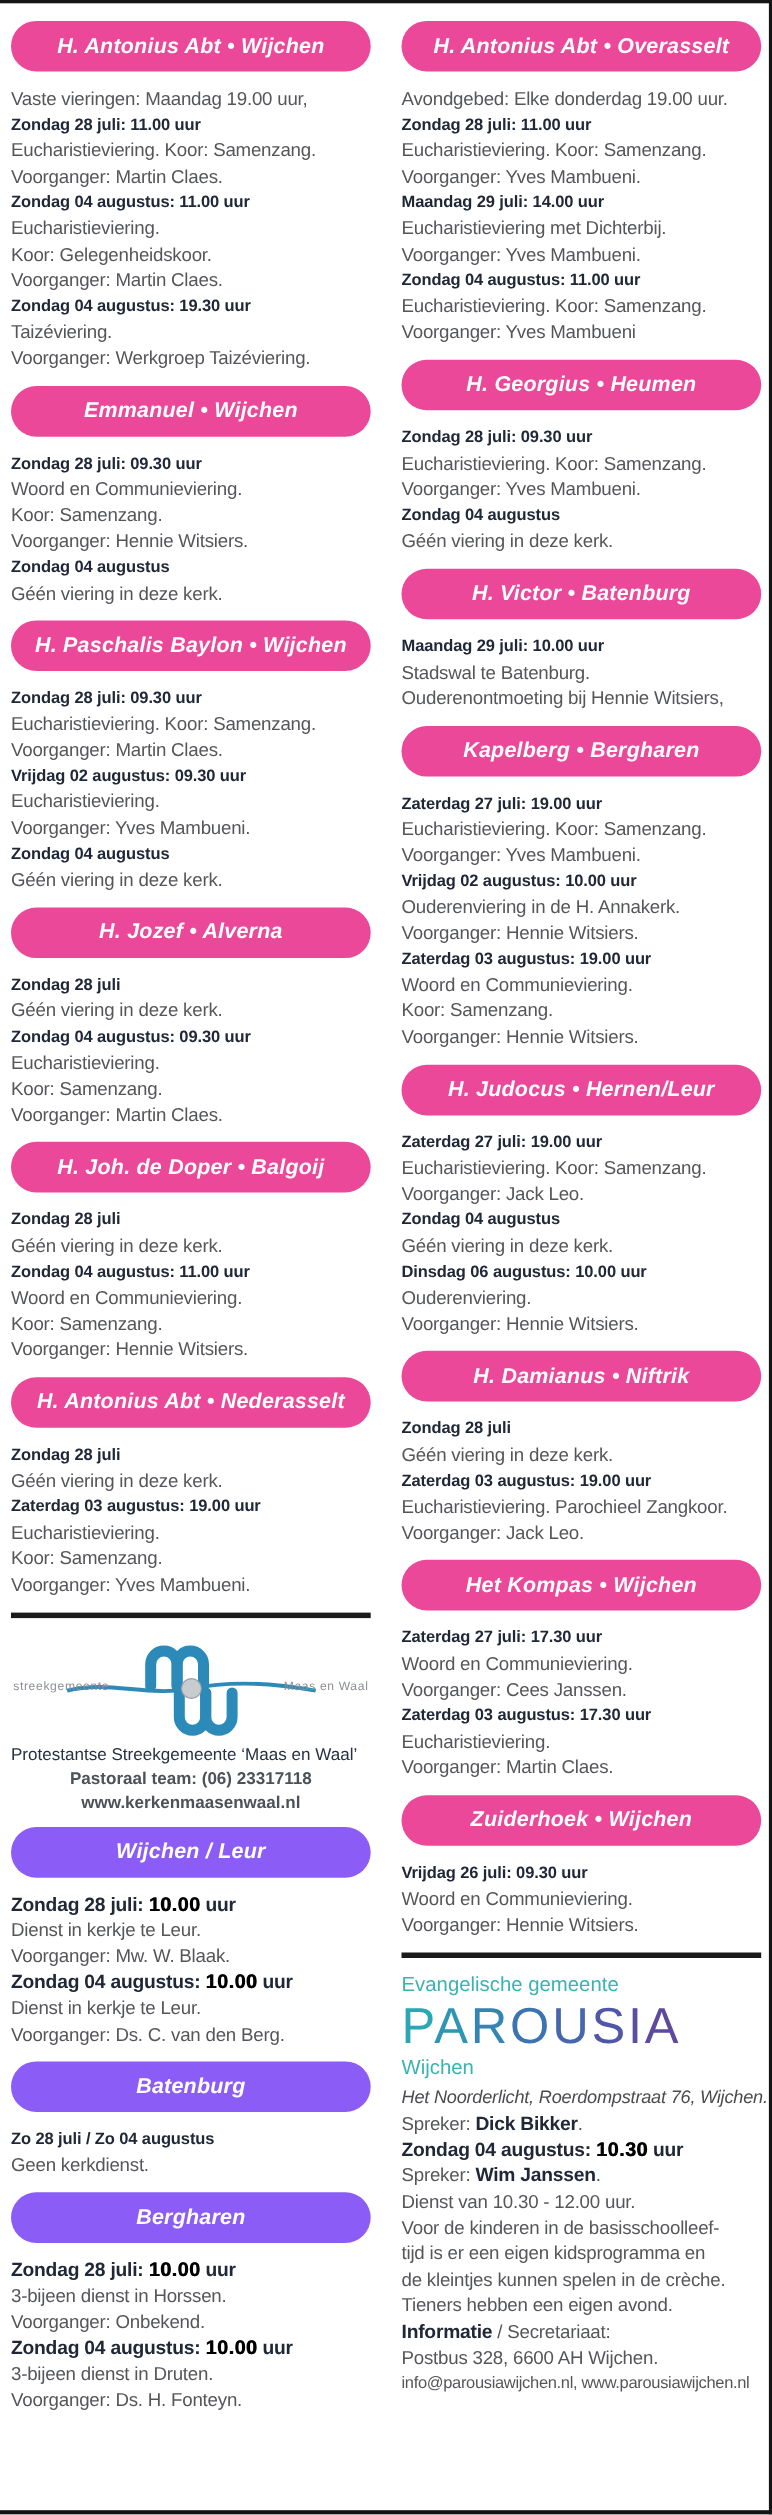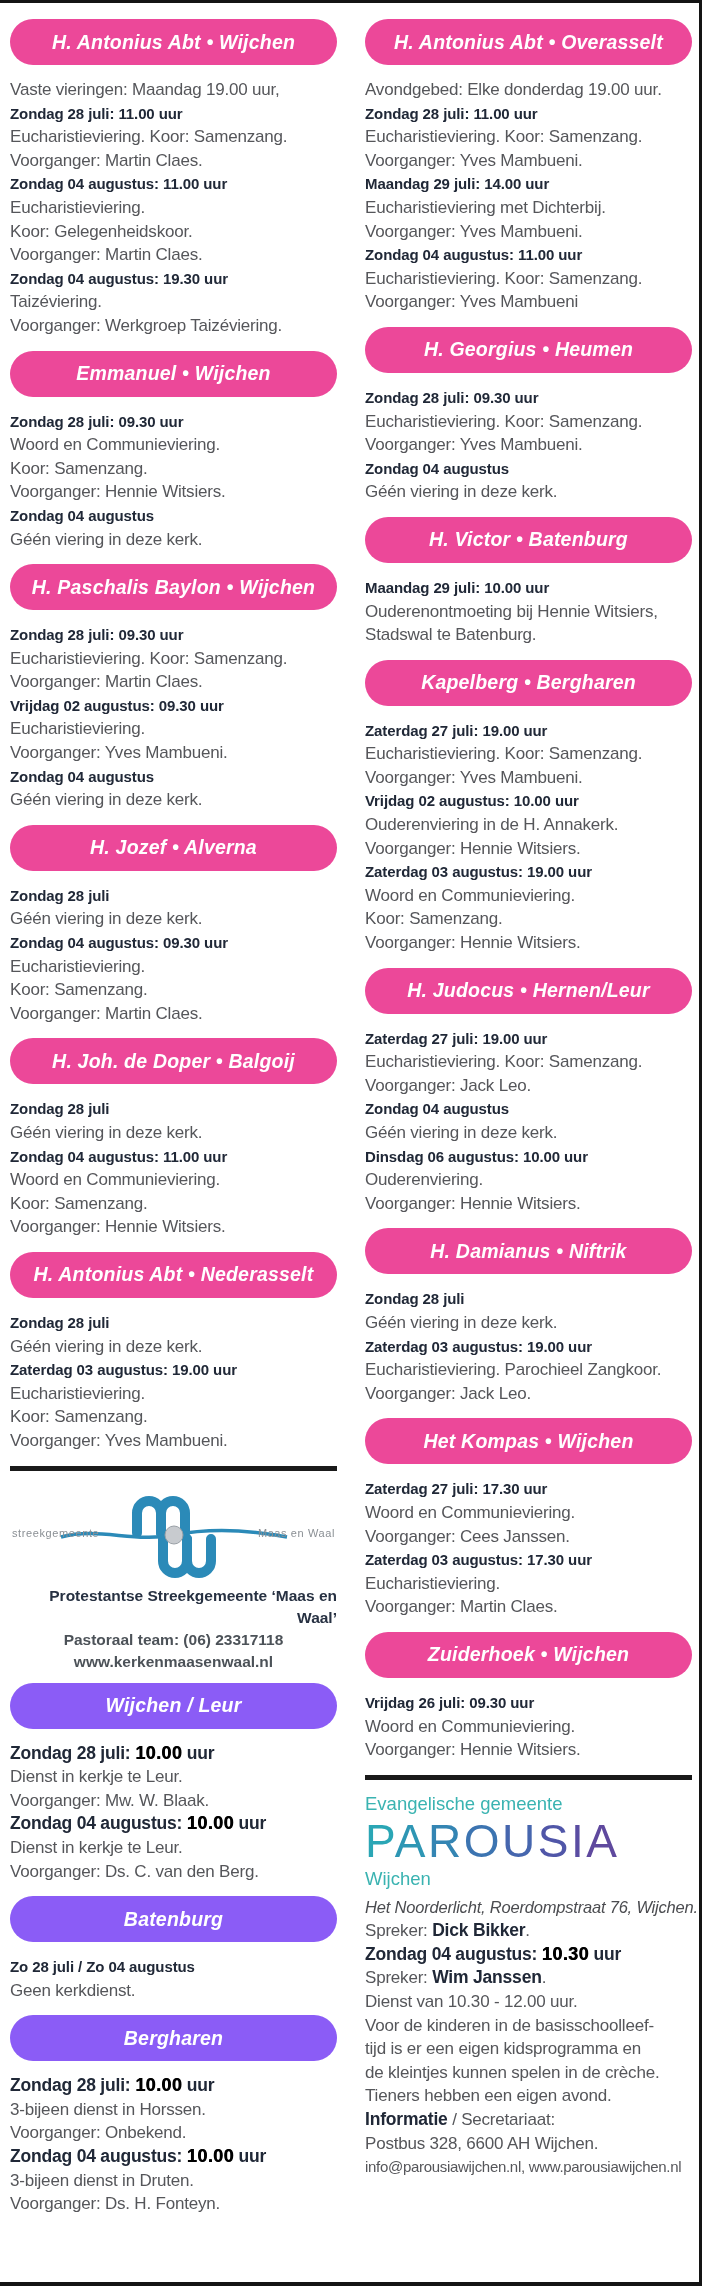--- a/index.html
+++ b/index.html
@@ -33,21 +33,21 @@
   .p-b{font-weight:bold;color:#202837;font-size:17.5px;}
   .p-x{font-weight:bold;color:#000;font-size:18px;letter-spacing:0.4px;text-shadow:0.5px 0 #000;}
   .p-r{color:#55565a;}
   .rule{height:5px;background:#1a1a1a;margin:6px 0 12px 0;}
   
   .mw{position:relative;height:102px;}
   .mw svg{display:block;margin:0 auto;}
   .mw-label{position:absolute;top:44px;font-size:11px;color:#8a8f94;letter-spacing:0.6px;}
   .mw-label.left{left:2px;}
   .mw-label.right{right:2px;}
-  .mw-org{text-align:right;font-weight:bold;font-size:15.5px;color:#273142;line-height:22px;}
+  .mw-org{text-align:left;font-weight:normal;font-size:15.5px;color:#273142;line-height:22px;}
   .mw-phone,.mw-web{text-align:center;font-weight:bold;font-size:15.5px;color:#4c5258;line-height:22px;}
   .mw-wrap{margin-bottom:10px;}
   
   .pr-tag{color:#3ab3b1;font-size:18.5px;line-height:24px;}
   .pr-logo{font-size:46px;letter-spacing:2.5px;line-height:50px;font-weight:400;}
   .pr-city{color:#3ab3b1;font-size:18.5px;line-height:26px;margin-bottom:4px;}
 </style>
 </head>
 <body>
 
@@ -222,22 +222,22 @@
             <div class="line s-b"><span class="schedule-line-text">Zondag 04 augustus</span></div>
             <div class="line s-r"><span class="schedule-line-text">Géén viering in deze kerk.</span></div>
           </div>
         </section>
         <section class="section">
           <div class="pill">
             <span>H. Victor • Batenburg</span>
           </div>
           <div class="lines">
             <div class="line s-b"><span class="schedule-line-text">Maandag 29 juli: 10.00 uur</span></div>
+            <div class="line s-r"><span class="schedule-line-text">Stadswal te Batenburg.</span></div>
             <div class="line s-r"><span class="schedule-line-text">Ouderenontmoeting bij Hennie Witsiers,</span></div>
-            <div class="line s-r"><span class="schedule-line-text">Stadswal te Batenburg.</span></div>
           </div>
         </section>
         <section class="section">
           <div class="pill">
             <span>Kapelberg • Bergharen</span>
           </div>
           <div class="lines">
             <div class="line s-b"><span class="schedule-line-text">Zaterdag 27 juli: 19.00 uur</span></div>
             <div class="line s-r"><span class="schedule-line-text">Eucharistieviering. Koor: Samenzang.</span></div>
             <div class="line s-r"><span class="schedule-line-text">Voorganger: Yves Mambueni.</span></div>

